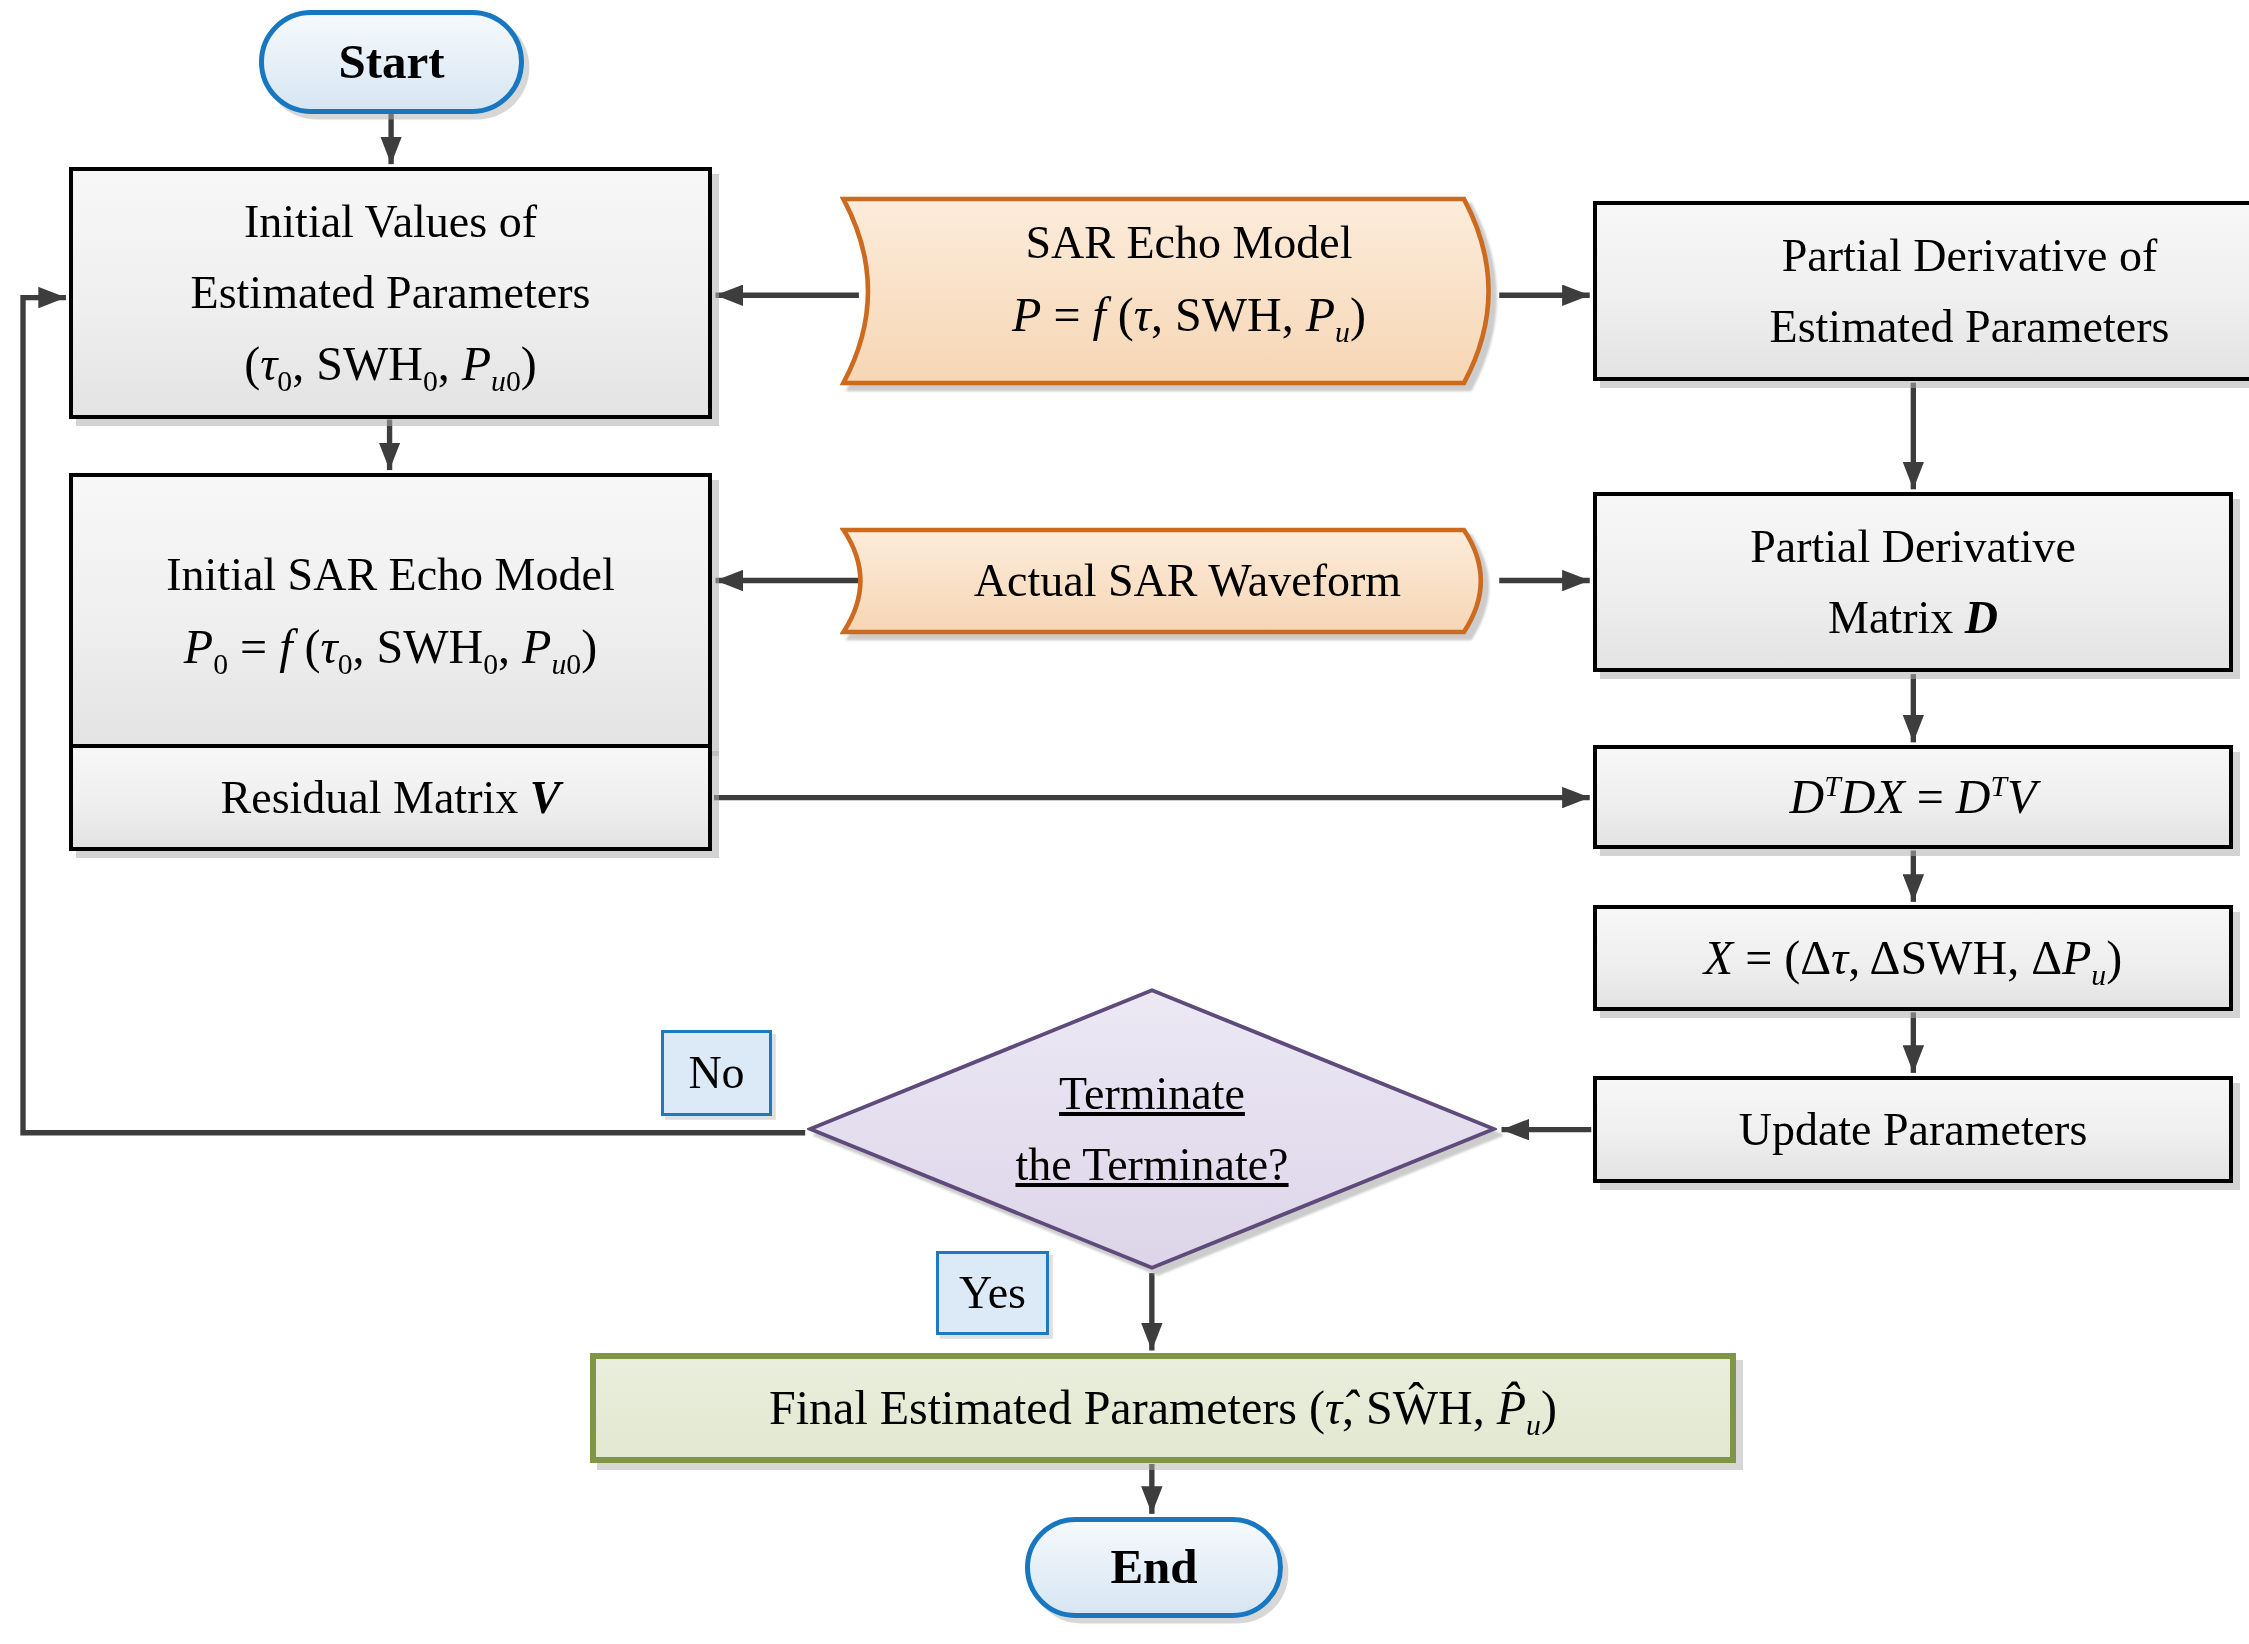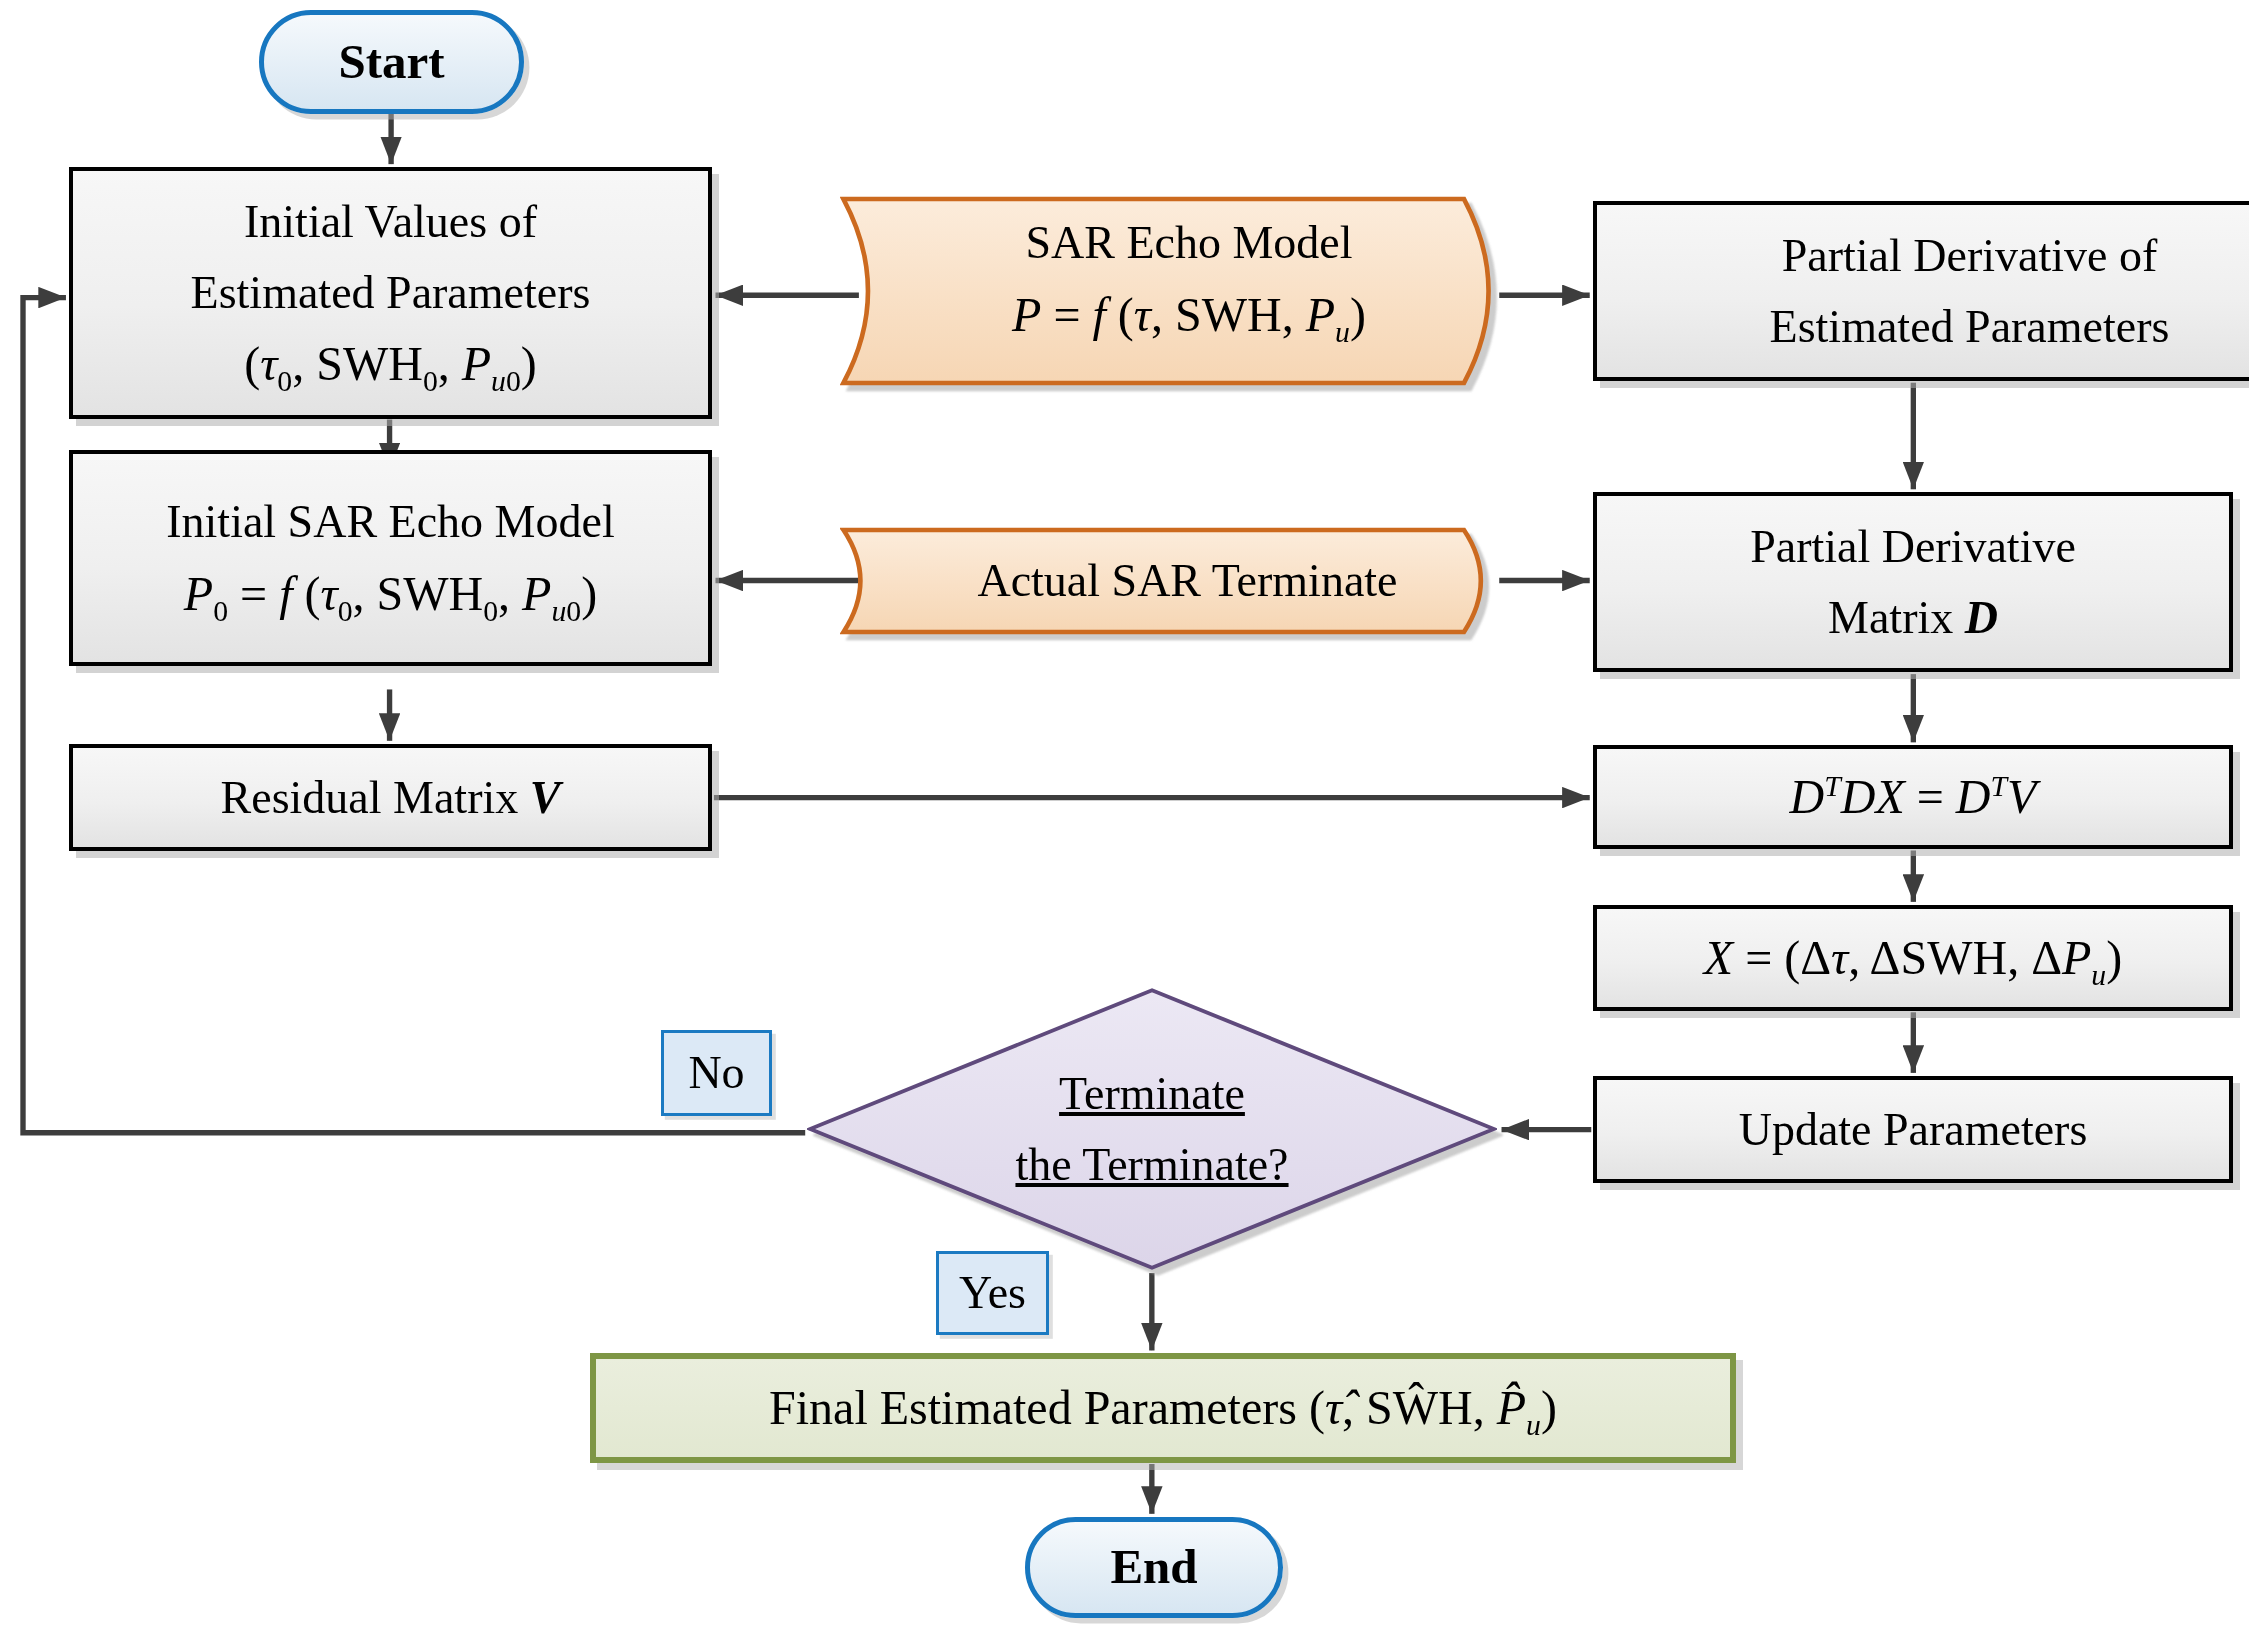--- a/index.html
+++ b/index.html
@@ -100,31 +100,31 @@
       <div>SAR Echo Model</div>
       <div class="t62"><i>P</i> = <i>f</i> (<i>τ</i>, SWH, <i>P</i><sub><i>u</i></sub>)</div>
     </div>
   </div>
 
   <div class="node proc t60" style="left:1593px;top:201px;width:753px;height:180px;">
     <div>Partial Derivative of</div>
     <div>Estimated Parameters</div>
   </div>
 
-  <div class="node proc t60" style="left:69px;top:450px;width:643px;height:216px;">
+  <div class="node proc t60" style="left:69px;top:473px;width:643px;height:276px;">
     <div>Initial SAR Echo Model</div>
     <div class="t62"><i>P</i><sub>0</sub> = <i>f</i> (<i>τ</i><sub>0</sub>, SWH<sub>0</sub>, <i>P</i><sub><i>u</i>0</sub>)</div>
   </div>
 
   <div class="node shape-wrap t60" style="left:840px;top:527px;width:675px;height:108px;">
     <svg width="675" height="108" viewBox="0 0 880 141">
       <path d="M 4,4 L 814,4 Q 858,70 814,137 L 4,137 Q 48,70 4,4 Z" fill="url(#gradOrange)" stroke="var(--data-border,#cc6a1f)" stroke-width="6"></path>
     </svg>
     <div class="shape-text" style="padding-left:20px;">
-      <div>Actual SAR Terminate</div>
+      <div>Actual SAR Waveform</div>
     </div>
   </div>
 
   <div class="node proc t60" style="left:1593px;top:492px;width:640px;height:180px;">
     <div>Partial Derivative</div>
     <div>Matrix <b><i>D</i></b></div>
   </div>
 
   <div class="node proc t60" style="left:69px;top:744px;width:643px;height:107px;">
     <div>Residual Matrix <b><i>V</i></b></div>

